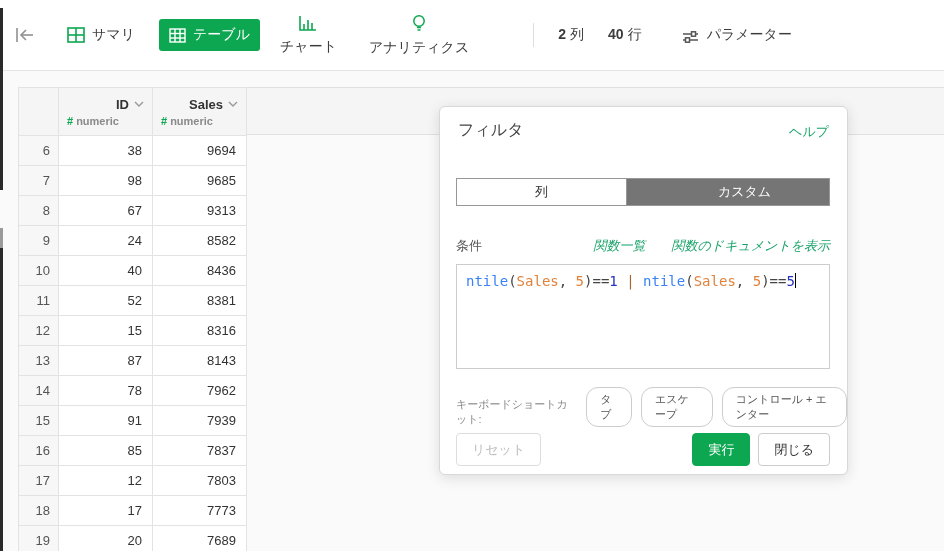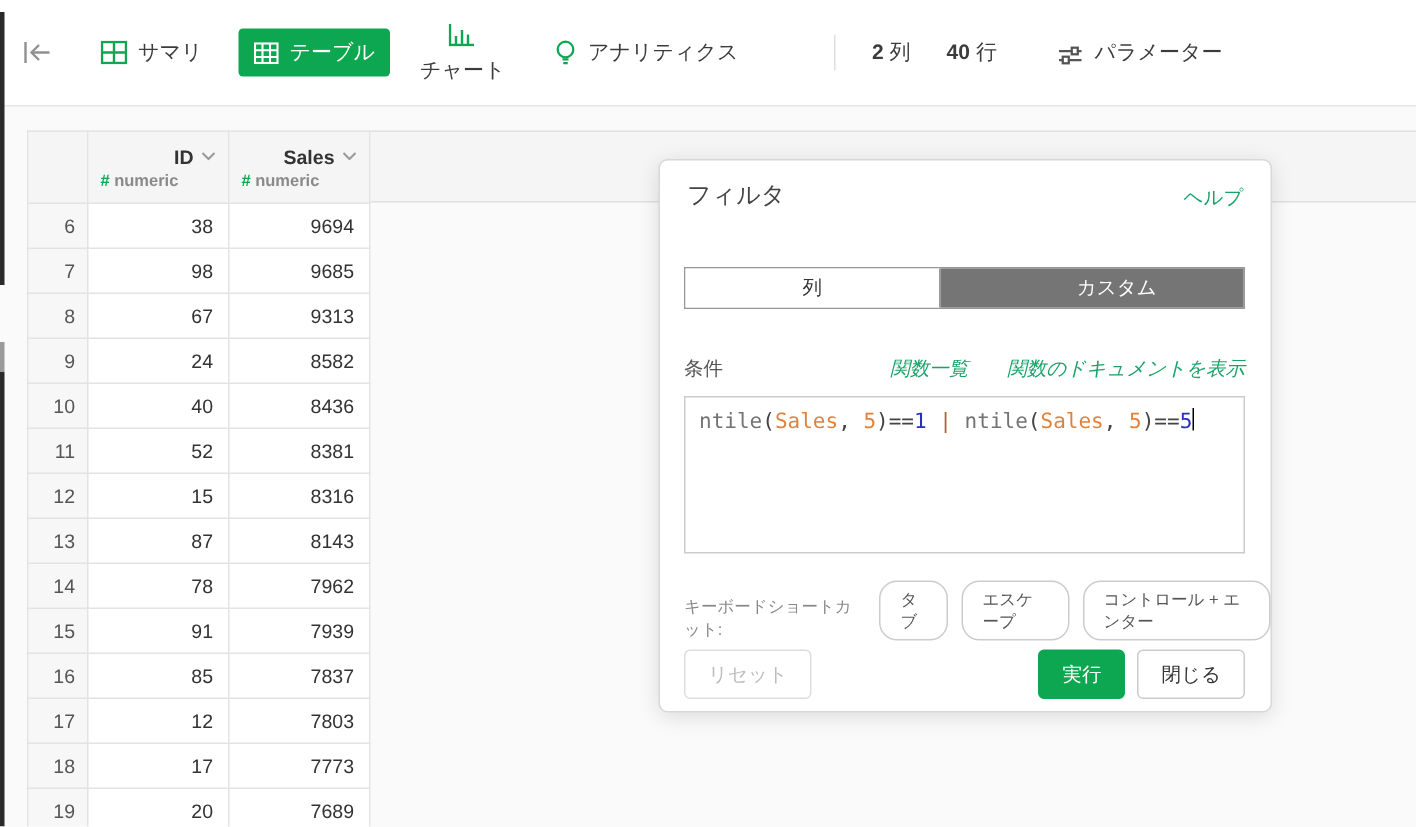--- a/index.html
+++ b/index.html
@@ -14,21 +14,21 @@
   .strip-c { top:248px; height:303px; }
 
   
   .toolbar { position:absolute; top:0; left:0; right:0; height:71px; background:#fff;
              border-bottom:1px solid #e4e4e4; display:flex; align-items:center; z-index:4; }
   .collapse-btn { margin-left:14px; width:22px; height:22px; display:flex; align-items:center; justify-content:center; cursor:pointer; }
   .tab { display:flex; align-items:center; gap:7px; font-size:14px; color:#3c3c3c; cursor:pointer; padding:7px 10px; border-radius:3px; }
   .tab-summary { margin-left:21px; }
   .tab-table { margin-left:14px; background:var(--green); color:#fff; }
   .tab-chart { margin-left:10px;flex-direction:column; }
-  .tab-analytics { margin-left:12px; }
+  .tab-analytics { margin-left:12px;flex-direction:column; }
   .vsep { width:1px; height:24px; background:#ddd; margin-left:54px; }
   .count { margin-left:24px; font-size:14px; color:#3c3c3c; }
   .count b { font-weight:bold; margin-right:4px; }
   .param { display:flex; align-items:flex-end; gap:8px; margin-left:40px; font-size:14px; color:#3c3c3c; cursor:pointer; }
 
   :root { --green:#0CA750; --link:#18A268; }
 
   
   .header-band { position:absolute; left:18px; right:0; top:87px; height:48px; background:#f5f5f5;
                  border-top:1px solid #e0e0e0; border-bottom:1px solid #e0e0e0; z-index:1; }
@@ -54,21 +54,21 @@
   .toggle .half { flex:1; text-align:center; line-height:26px; font-size:13px; }
   .toggle .half.plain { background:#fff; color:#333; border-right:1px solid #979797; }
   .toggle .half.dark { background:#757575; color:#ffffff;padding-left:33px; }
   .cond-row { position:absolute; left:16px; right:17px; top:130px; display:flex; align-items:center; font-size:13px; }
   .cond-label { color:#555; }
   .cond-links { margin-left:auto; display:flex; gap:26px;font-style:italic; }
   .cond-links span { color:var(--link); cursor:pointer; }
   .editor { position:absolute; left:16px; right:17px; top:157px; height:105px; border:1px solid #ccc;
             background:#fff; padding:7px 9px; font-family:"DejaVu Sans Mono","Liberation Mono",monospace;
             font-size:14px; line-height:19px; cursor:text; }
-  .tok-func { color:#737373; } .tok-var { color:#E0823C; } .tok-num { color:#2631BE; }
+  .tok-func { color:#3b82f6; } .tok-var { color:#E0823C; } .tok-num { color:#2631BE; }
   .tok-plain { color:#444; } .tok-pipe { color:#A9652E; }
   .caret { display:inline-block; width:1px; height:15px; background:#000; vertical-align:-2px; }
   .sc-row { position:absolute; left:16px; top:280px; display:flex; align-items:flex-end; gap:9px; }
   .sc-label { font-size:11px; color:#888; margin-right:4px; }
   .pill { font-size:11px; color:#555; border:1px solid #ccc; border-radius:12px; padding:4px 13px; background:#fff; }
   .footer { position:absolute; left:16px; right:17px; top:326px; display:flex; align-items:center; }
   .btn { font-size:13px; border-radius:4px; height:33px; padding:0 15px; cursor:pointer; background:#fff; border:1px solid #ccc; color:#333; font-family:inherit; }
   .btn-reset { color:#bdbdbd; border-color:#ddd; cursor:default; }
   .btn-run { background:var(--green); border-color:var(--green); color:#fff; margin-left:auto; }
   .btn-close { margin-left:8px; }

